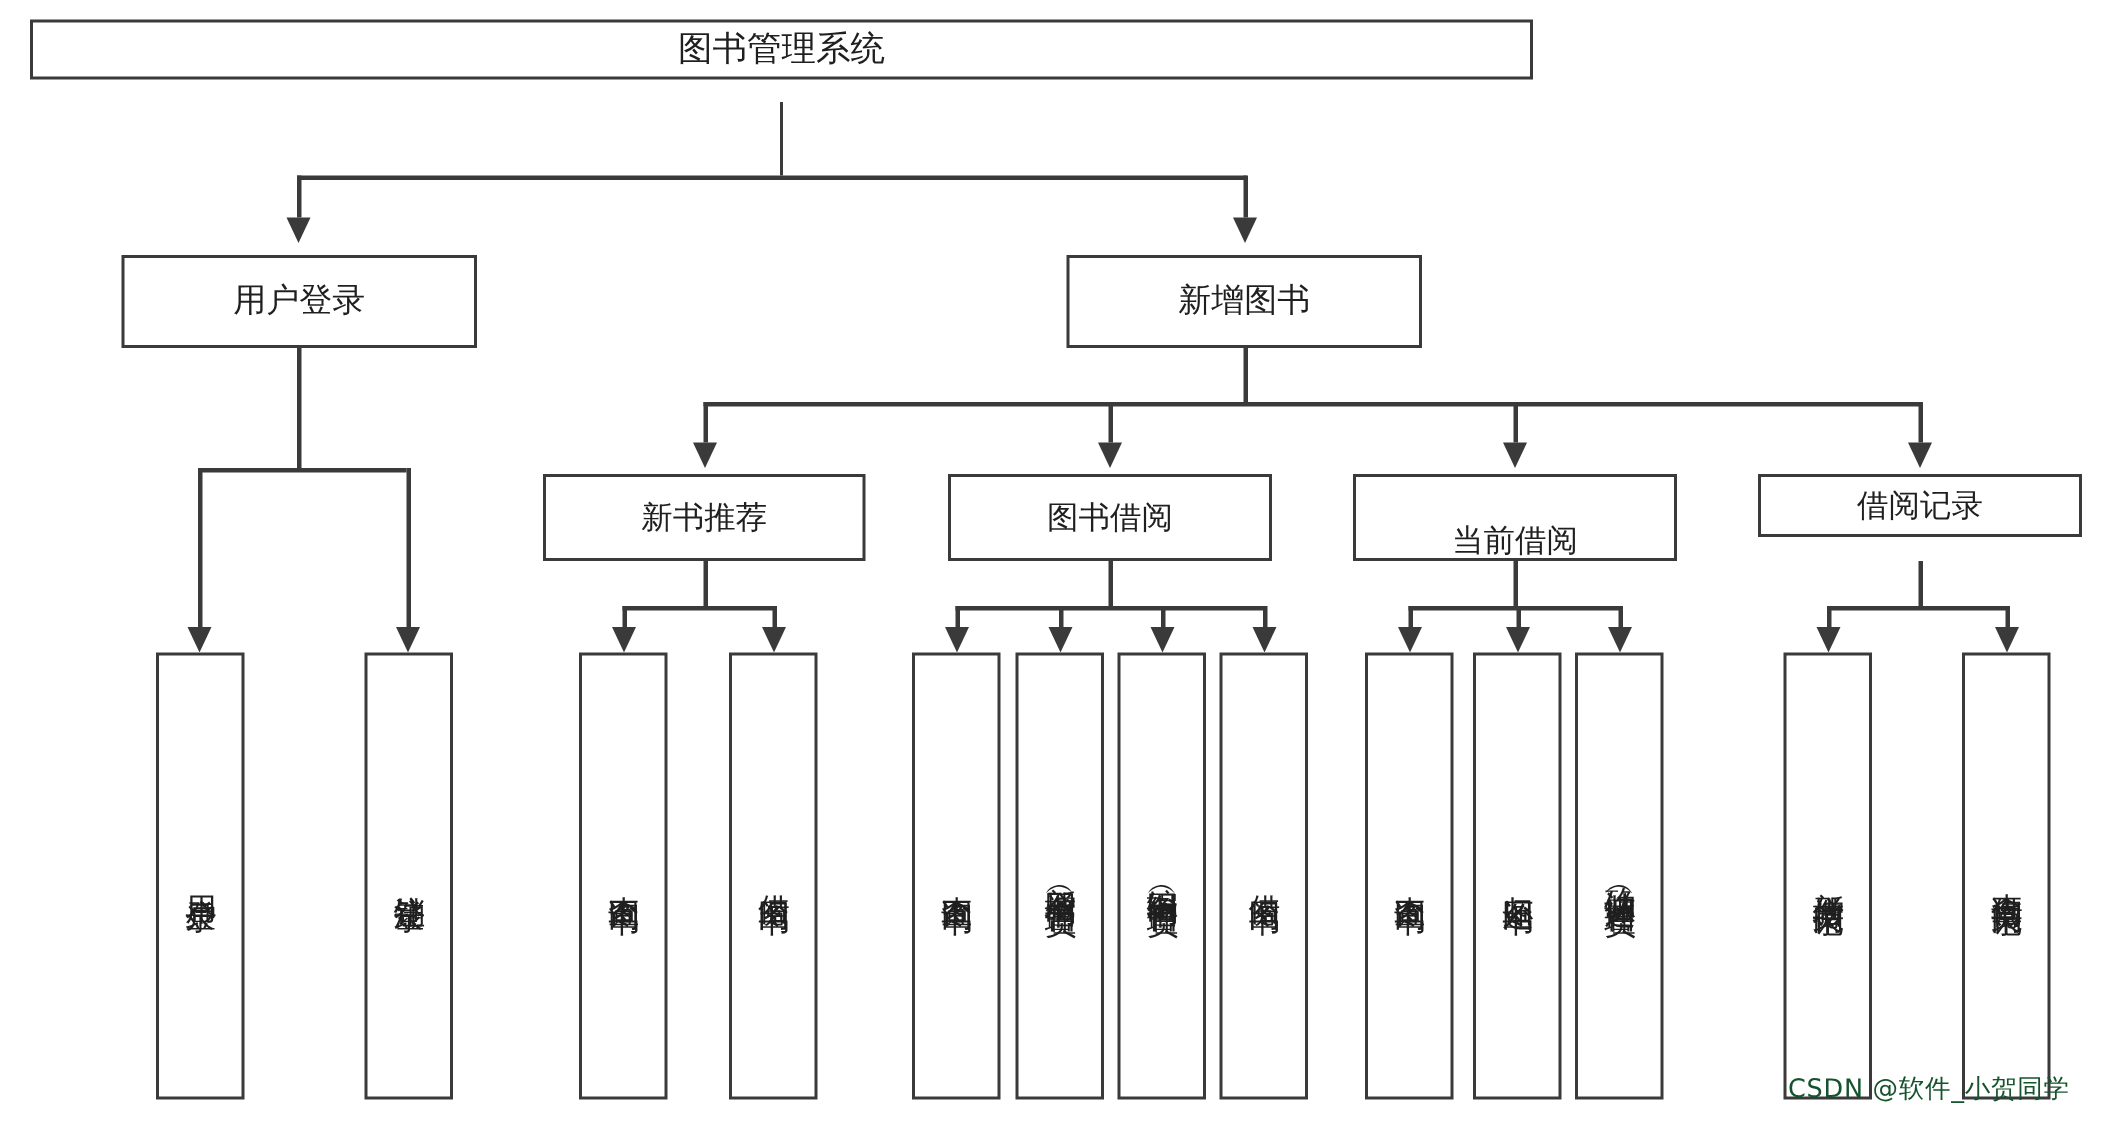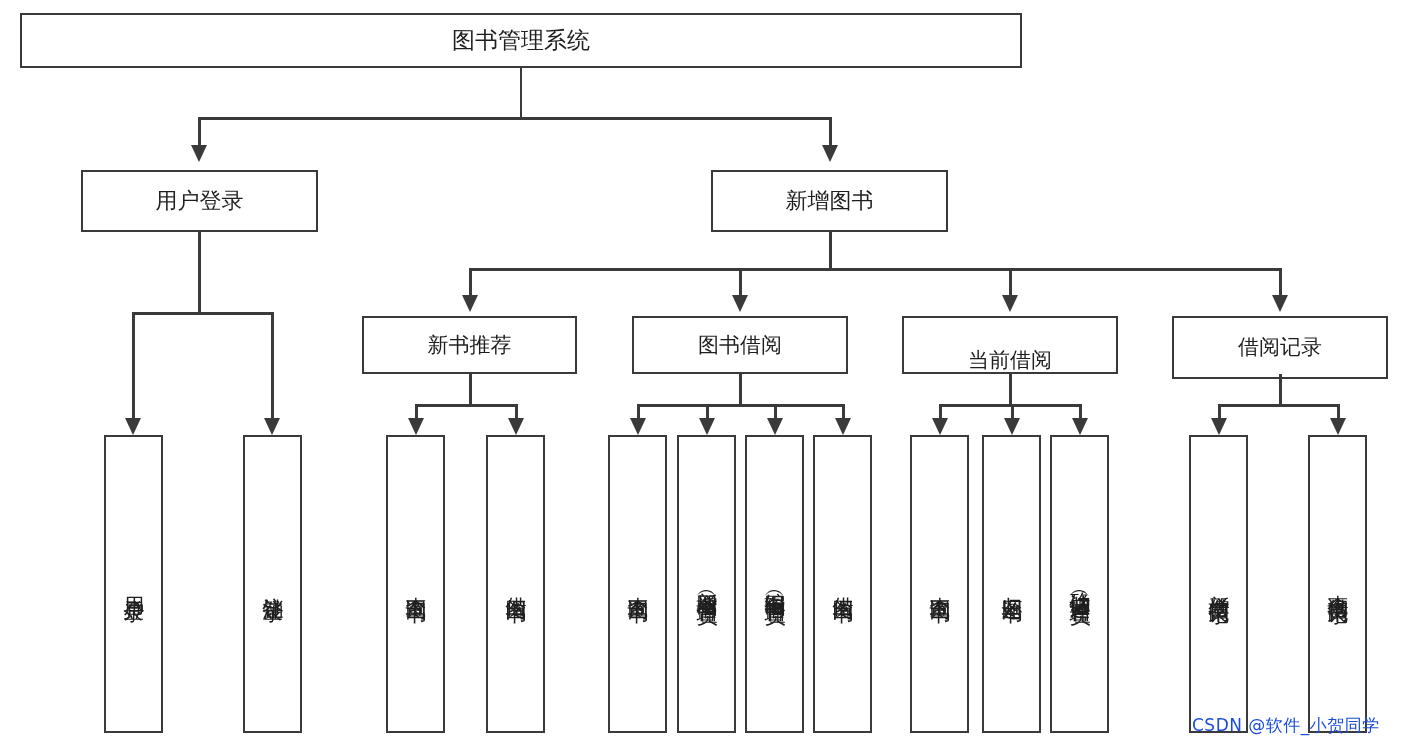--- a/index.html
+++ b/index.html
@@ -63,32 +63,32 @@
   .arrowhead {
     position: absolute;
     width: 0;
     height: 0;
     border-left: 8px solid transparent;
     border-right: 8px solid transparent;
     border-top: 17px solid #3a3a3a;
   }
   .watermark {
     position: absolute;
-    color: #1d4ed8;
+    color: #14532d;
     font-size: 17px;
     white-space: nowrap;
     letter-spacing: 0.5px;
   }
 </style>
 </head>
 <body>
 
 <div id="canvas">
 
-  <div class="node root" style="left: 20px; top: 13px; width: 1002px; height: 55px;">
+  <div class="node root" style="left: 20px; top: 13px; width: 1002px; height: 40px;">
     <span>图书管理系统</span>
   </div>
 
   <div class="conn v" style="left:519.5px; top:68px; height:49px;"></div>
 
   <div class="conn h" style="left:198px; top:117px; width:633px;"></div>
 
   <div class="conn v" style="left:198px; top:117px; height:28px;"></div>
   <div class="arrowhead" style="left:191px; top:145px;"></div>
   <div class="conn v" style="left:829px; top:117px; height:28px;"></div>
@@ -121,21 +121,21 @@
 
   <div class="node level3" style="left: 362px; top: 316px; width: 215px; height: 58px;">
     <span>新书推荐</span>
   </div>
   <div class="node level3" style="left: 632px; top: 316px; width: 216px; height: 58px;">
     <span>图书借阅</span>
   </div>
   <div class="node level3" style="left: 902px; top: 316px; width: 216px; height: 58px; align-items: flex-end;">
     <span>当前借阅</span>
   </div>
-  <div class="node level3" style="left: 1172px; top: 316px; width: 216px; height: 63px;">
+  <div class="node level3" style="left: 1172px; top: 316px; width: 216px; height: 42px;">
     <span>借阅记录</span>
   </div>
 
   <div class="conn v" style="left:469px; top:374px; height:30px;"></div>
   <div class="conn h" style="left:415px; top:404px; width:101px;"></div>
   <div class="conn v" style="left:415px; top:404px; height:14px;"></div>
   <div class="arrowhead" style="left:408px; top:418px;"></div>
   <div class="conn v" style="left:515px; top:404px; height:14px;"></div>
   <div class="arrowhead" style="left:508px; top:418px;"></div>
 

